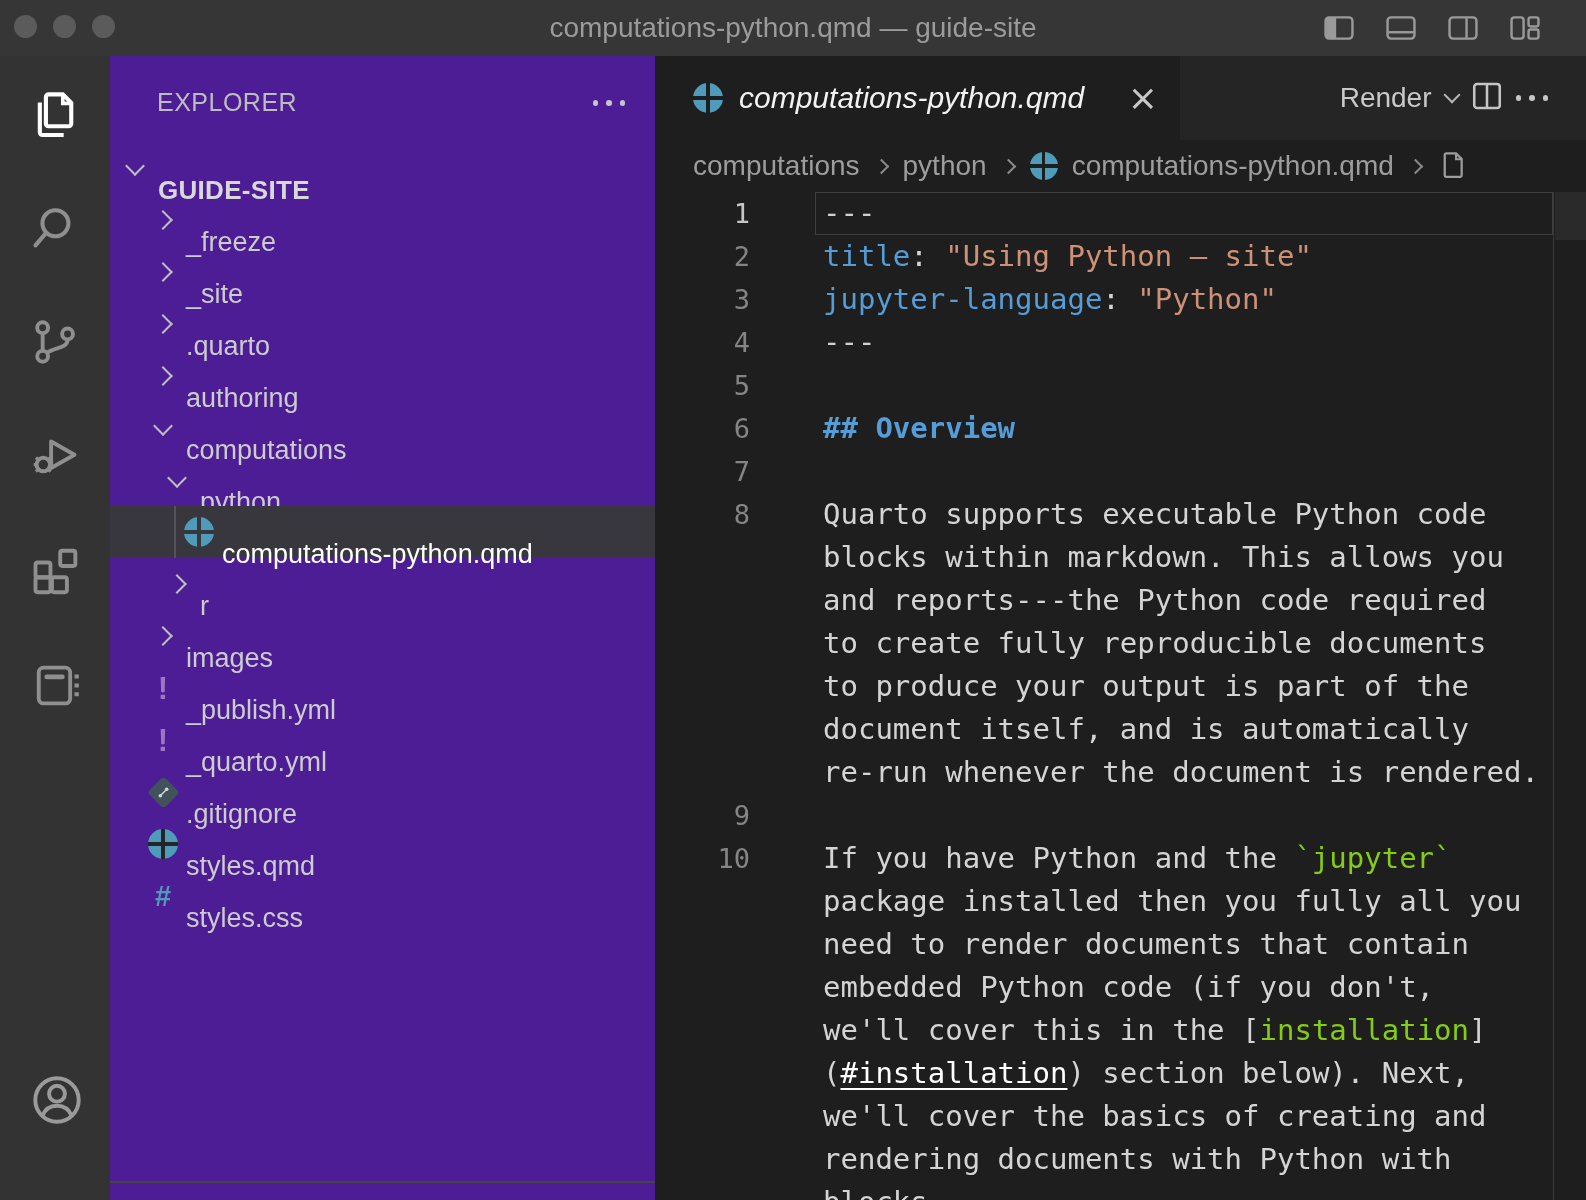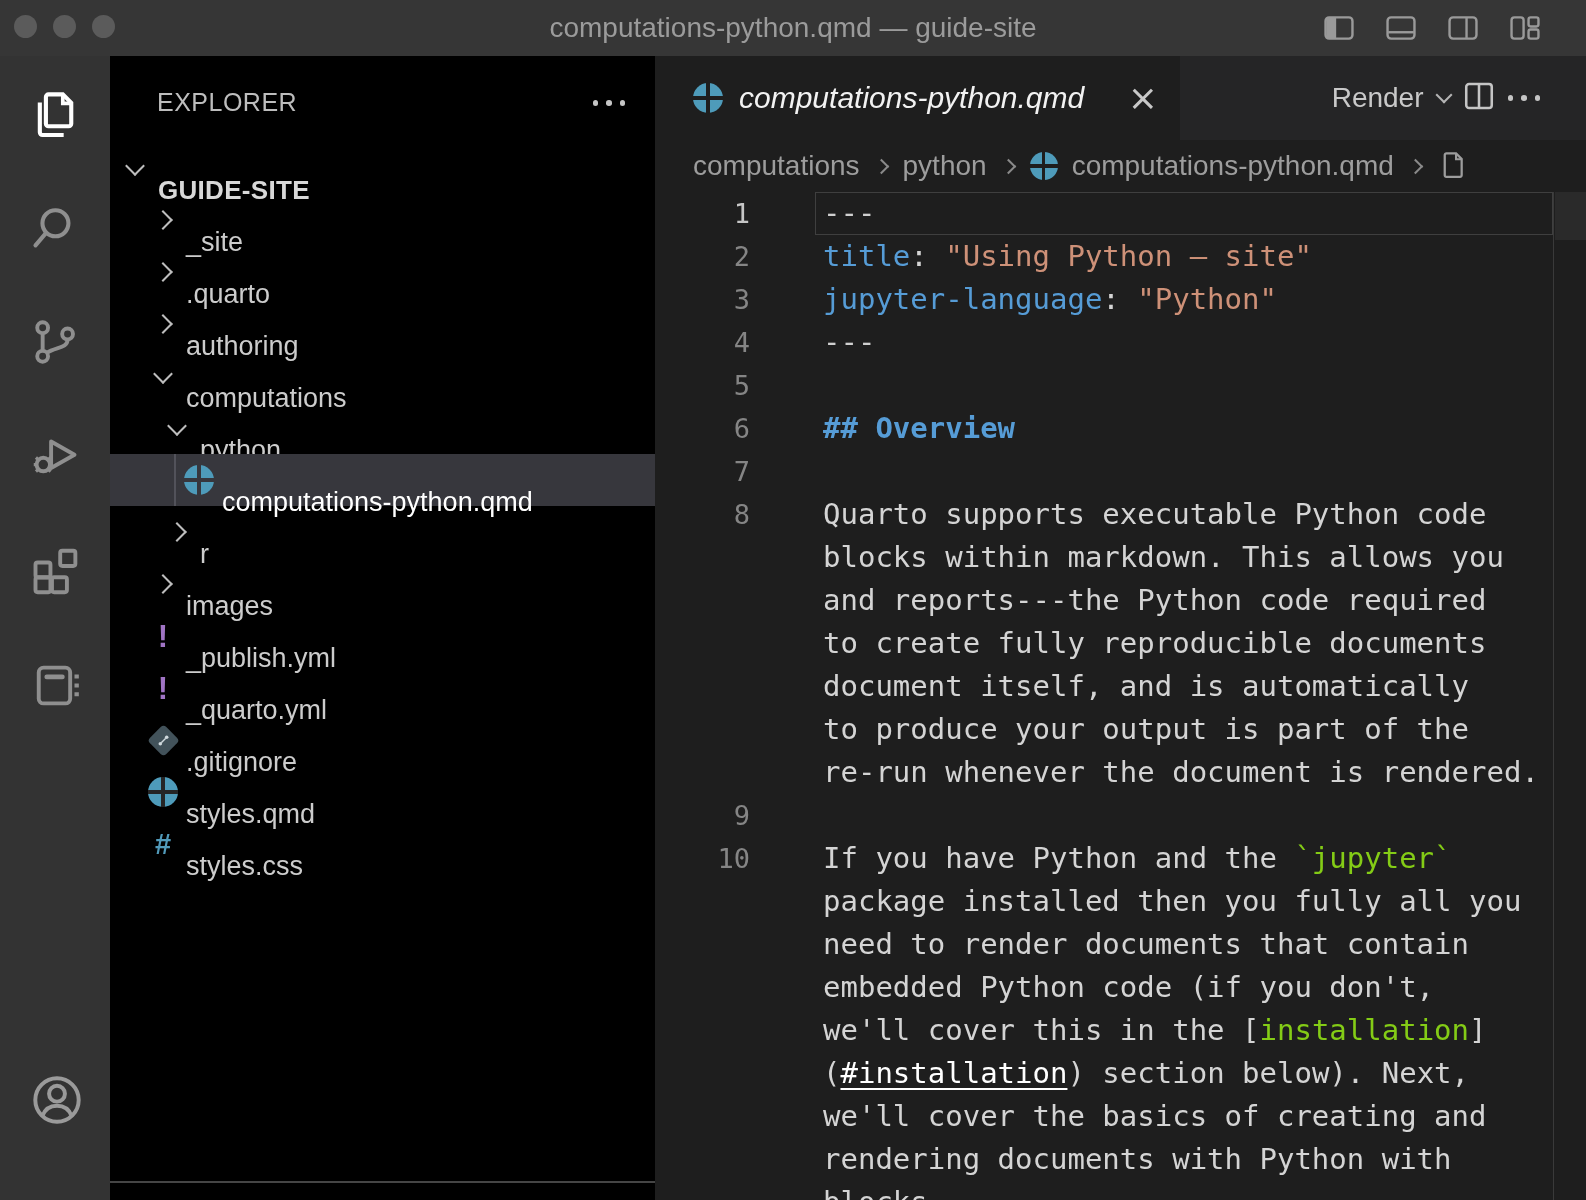--- a/index.html
+++ b/index.html
@@ -14,21 +14,21 @@
   .light{width:23px;height:23px;border-radius:50%;background:#5b5b5b;}
   .win-title{position:absolute;left:0;right:0;top:0;height:55px;line-height:56px;
     text-align:center;color:#9b9b9b;font-size:28px;}
   .wicons{position:absolute;right:44px;top:11px;display:flex;gap:28px;align-items:center;}
   .wicons svg{display:block;}
   
   .activitybar{position:absolute;left:0;top:56px;width:110px;height:1144px;background:#333333;}
   .ab-item{position:absolute;left:29px;width:52px;height:52px;}
   .ab-item svg{display:block;}
   
-  .sidebar{position:absolute;left:110px;top:56px;width:545px;height:1144px;background:#000000;overflow:hidden;}
+  .sidebar{position:absolute;left:110px;top:56px;width:545px;height:1144px;background:#4c1d95;overflow:hidden;}
   .sb-header{position:absolute;left:0;top:0;right:0;height:86px;}
   .sb-title{position:absolute;left:47px;top:0;height:92px;line-height:92px;color:#bdbdbd;
     font-size:25px;letter-spacing:0.5px;}
   .sb-dots{position:absolute;right:30px;top:44px;}
   .tree{position:absolute;left:0;top:86px;right:0;}
   .trow{position:relative;height:52px;display:flex;align-items:center;color:#cccccc;font-size:27px;cursor:default;}
   .trow .slot{width:34px;height:34px;flex:none;display:flex;align-items:center;justify-content:center;}
   .trow .lbl{margin-left:6px;white-space:nowrap;margin-top:44px;}
   .trow.root .lbl{font-weight:bold;color:#d8d8d8;font-size:26px;letter-spacing:0.3px;}
   .trow.selected{background:#37373d;color:#ffffff;}
@@ -51,21 +51,21 @@
   .dots{display:flex;gap:8px;align-items:center;}
   .dots i{width:5.5px;height:5.5px;border-radius:50%;background:#c5c5c5;}
   
   .editor{position:absolute;left:655px;top:56px;width:931px;height:1144px;background:#1e1e1e;}
   .tabstrip{position:absolute;left:0;top:0;right:0;height:84px;background:#252526;}
   .tab{position:absolute;left:0;top:0;width:525px;height:84px;background:#1e1e1e;
     display:flex;align-items:center;padding:0 22px 0 38px;box-sizing:border-box;}
   .tab .qicon{--xbg:#1e1e1e;}
   .tab-title{margin-left:16px;font-style:italic;color:#f2f2f2;font-size:30px;white-space:nowrap;}
   .tab-close{margin-left:auto;color:#c8c8c8;font-size:36px;line-height:1;font-family:"DejaVu Sans",sans-serif;}
-  .tab-actions{position:absolute;right:8px;top:0;height:84px;display:flex;align-items:center;
+  .tab-actions{position:absolute;right:0;top:0;height:84px;display:flex;align-items:center;
     gap:12px;padding-right:38px;}
   .render-btn{display:flex;align-items:center;gap:14px;color:#c9c9c9;font-size:28px;}
   .render-btn .chev{width:10px;height:10px;border-color:#b5b5b5;border-width:2px;transform:rotate(45deg);margin-top:-6px;}
   .breadcrumbs{position:absolute;left:0;top:84px;right:0;height:52px;display:flex;align-items:center;
     padding-left:38px;gap:14px;color:#9d9d9d;font-size:28px;white-space:nowrap;}
   .breadcrumbs .sep{width:9px;height:9px;border-right:2px solid #8a8a8a;border-bottom:2px solid #8a8a8a;
     transform:rotate(-45deg);flex:none;margin:0 2px;}
   .breadcrumbs .qicon{width:28px;height:28px;--xbg:#1e1e1e;}
   
   .code{position:absolute;left:0;top:136px;right:0;bottom:0;
@@ -192,20 +192,26 @@
       <div class="trow root" style="padding-left:8px">
         <span class="slot">
           <span class="chev down"></span>
         </span>
         <span class="lbl">GUIDE-SITE</span>
       </div>
       <div class="trow" style="padding-left:36px">
         <span class="slot">
           <span class="chev right"></span>
         </span>
+        <span class="lbl">_freeze</span>
+      </div>
+      <div class="trow" style="padding-left:36px">
+        <span class="slot">
+          <span class="chev right"></span>
+        </span>
         <span class="lbl">_site</span>
       </div>
       <div class="trow" style="padding-left:36px">
         <span class="slot">
           <span class="chev right"></span>
         </span>
         <span class="lbl">.quarto</span>
       </div>
       <div class="trow" style="padding-left:36px">
         <span class="slot">
@@ -366,25 +372,25 @@
       <div class="crow">
         <span class="gut"></span>
         <span class="ct"><span class="">and reports---the Python code required</span></span>
       </div>
       <div class="crow">
         <span class="gut"></span>
         <span class="ct"><span class="">to create fully reproducible documents</span></span>
       </div>
       <div class="crow">
         <span class="gut"></span>
+        <span class="ct"><span class="">to produce your output is part of the</span></span>
+      </div>
+      <div class="crow">
+        <span class="gut"></span>
         <span class="ct"><span class="">document itself, and is automatically</span></span>
-      </div>
-      <div class="crow">
-        <span class="gut"></span>
-        <span class="ct"><span class="">to produce your output is part of the</span></span>
       </div>
       <div class="crow">
         <span class="gut"></span>
         <span class="ct"><span class="">re-run whenever the document is rendered.</span></span>
       </div>
       <div class="crow">
         <span class="gut">9</span>
         <span class="ct"></span>
       </div>
       <div class="crow">

